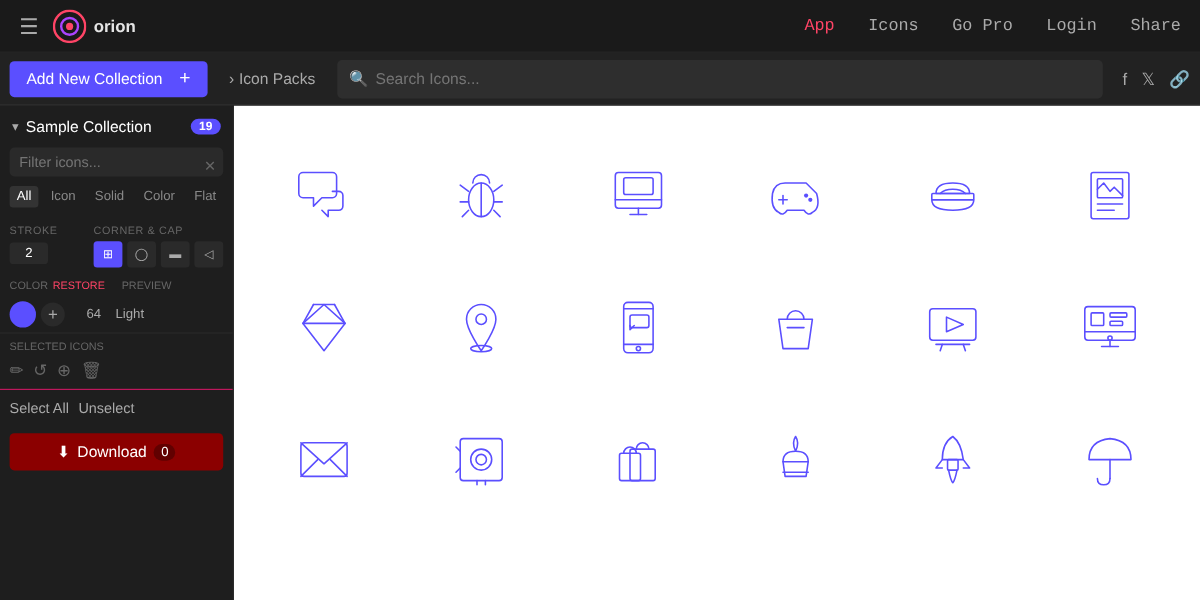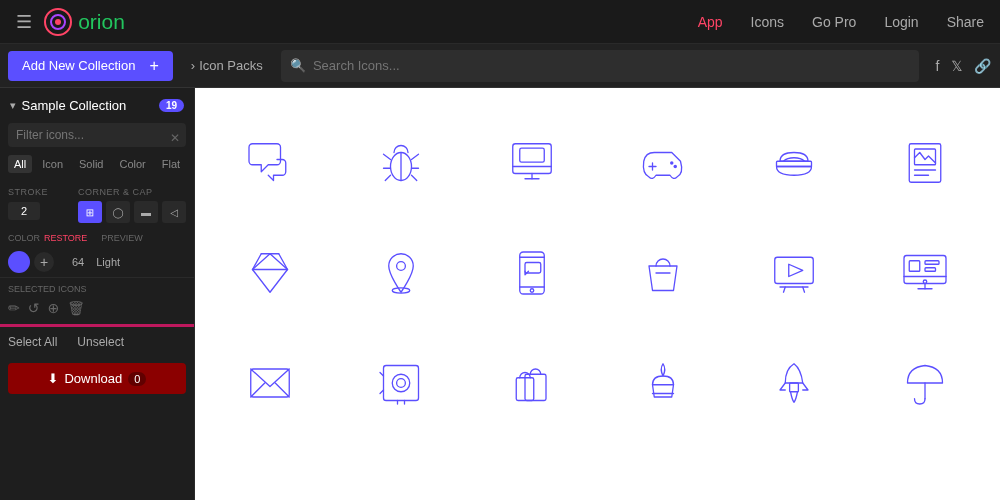--- a/index.html
+++ b/index.html
@@ -25,34 +25,35 @@
       display: flex;
       align-items: center;
       gap: 6px;
       margin-right: auto;
     }
     .logo-icon {
       width: 28px;
       height: 28px;
     }
     .logo-text {
-      color: #22c55e;
-      font-size: 21px;
-      font-weight: 400;
+      color: #e5e5e5;
+      font-size: 14px;
+      font-weight: 700;
     }
     .nav-links {
       display: flex;
       align-items: center;
       gap: 28px;
     }
     .nav-link {
       color: #aaa;
       font-size: 14px;
       cursor: pointer;
       text-decoration: none;
+      font-family: Liberation Mono, monospace;
     }
     .nav-link.active { color: #ff4466; }
 
     
     .toolbar {
       background: #222;
       height: 44px;
       display: flex;
       align-items: center;
       padding: 0 8px;
@@ -283,23 +284,23 @@
       align-items: center;
       padding: 2px 0;
     }
     .action-icon {
       color: #666;
       font-size: 14px;
       cursor: pointer;
     }
     .select-unselect-row {
       display: flex;
-      gap: 20px;
+      gap: 8px;
       padding: 8px 8px;
-      border-top: 3px solid #be185d;
+      border-top: 1px solid #be185d;
       align-items: flex-end;
     }
     .select-all-btn {
       background: transparent;
       border: none;
       color: #aaa;
       font-size: 12px;
       cursor: pointer;
     }
     .unselect-btn {

